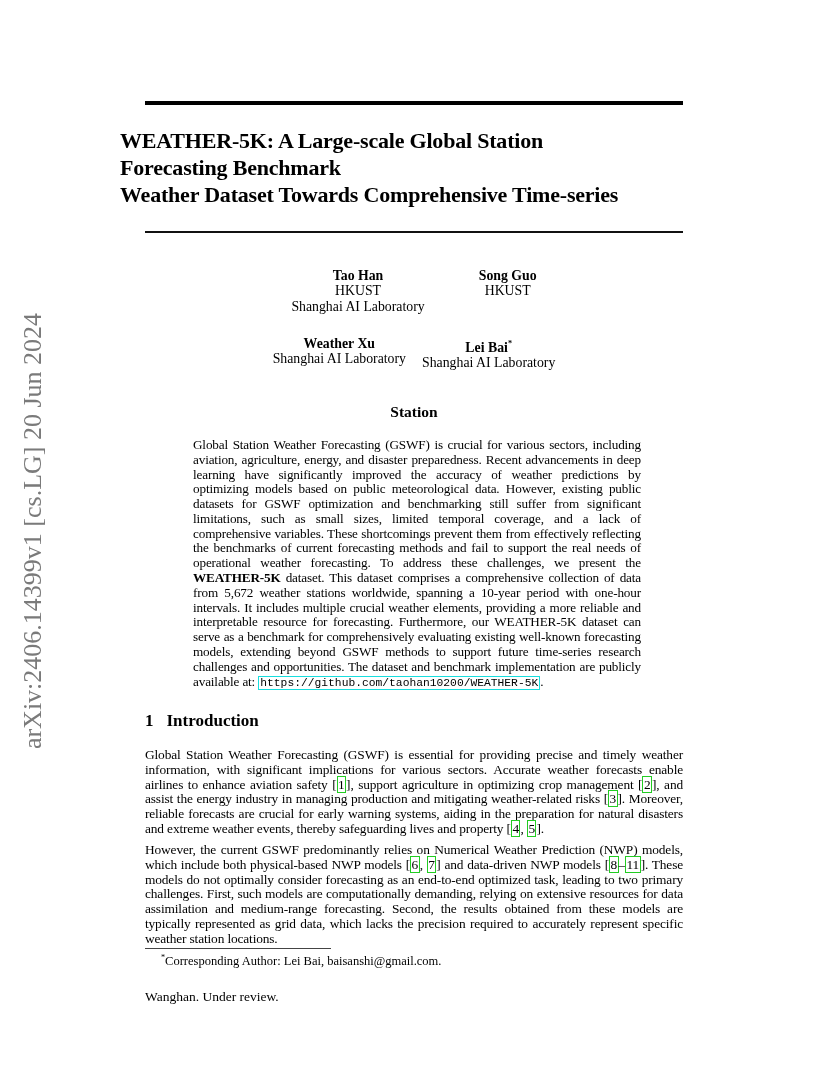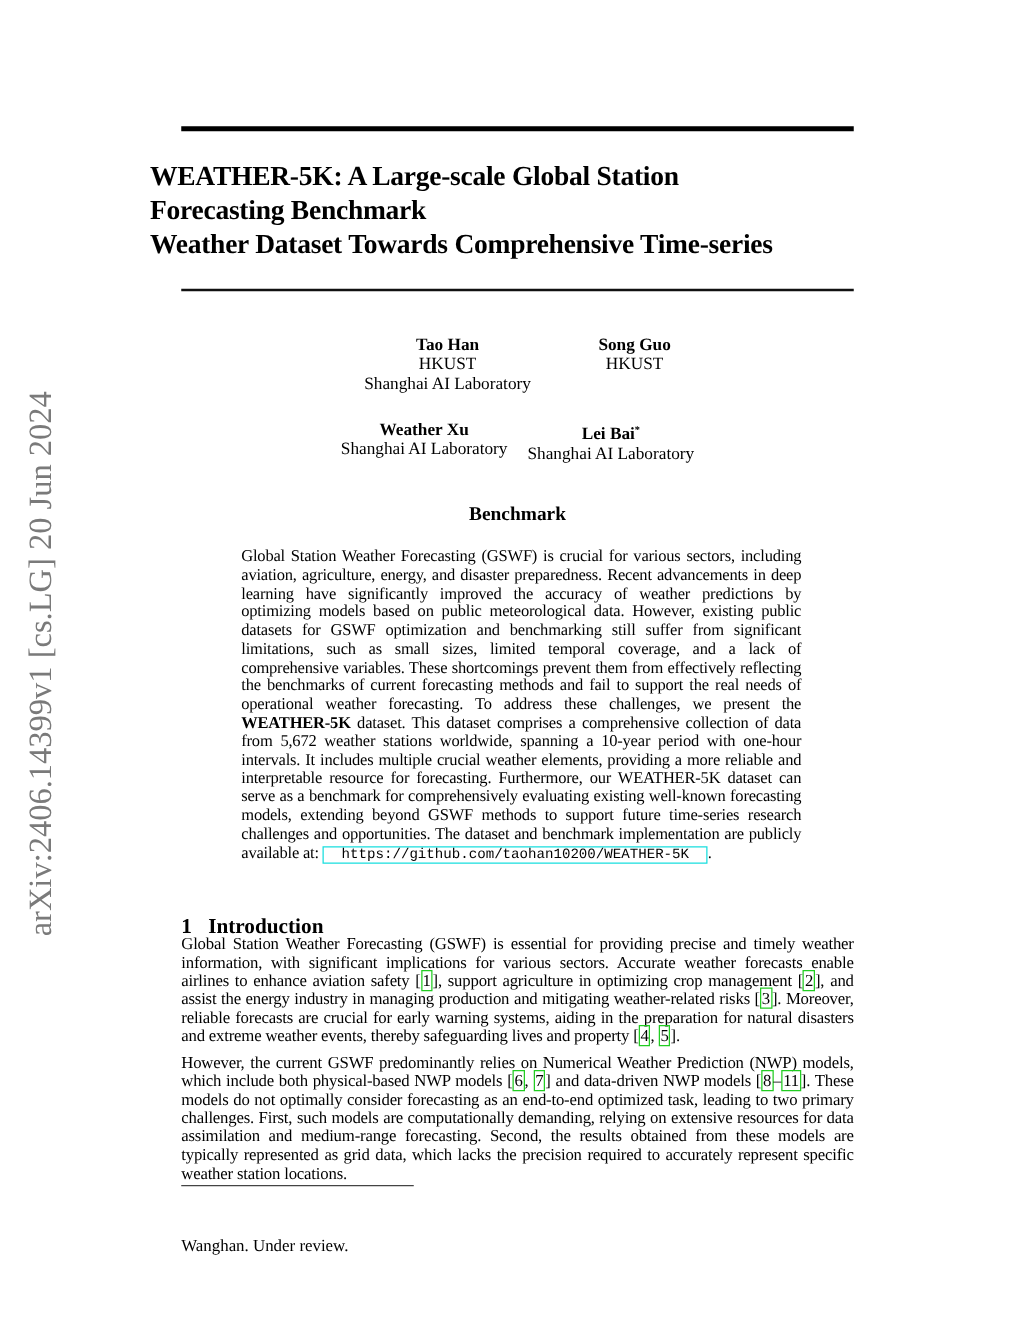--- a/index.html
+++ b/index.html
@@ -41,41 +41,41 @@
   .abstract-heading {
     position: absolute; left: 145px; top: 403px; width: 538px;
     text-align: center; font-weight: bold; font-size: 15.5px;
   }
   .abstract-body {
     position: absolute; left: 193px; top: 438px; width: 448px;
     text-align: justify; font-size: 13.2px; line-height: 14.78px;
     letter-spacing: -0.15px;
   }
 
-  .section-heading { position: absolute; left: 145px; top: 731px; font-weight: bold; font-size: 17px; }
+  .section-heading { position: absolute; left: 145px; top: 711px; font-weight: bold; font-size: 17px; }
   .section-heading .secnum { display: inline-block; margin-right: 13px; }
 
   .para {
     position: absolute; left: 145px; width: 538px;
     text-align: justify; font-size: 13.4px; line-height: 14.8px;
     letter-spacing: -0.15px;
   }
   .para1 { top: 748px; }
   .para2 { top: 843px; }
 
   .seg-bold { font-weight: bold; }
   .seg-cite {
     border: 1px solid var(--cite_green, #22cc22);
     padding: 0 0.5px; cursor: pointer;
   }
   .seg-link {
     font-family: "Liberation Mono", "DejaVu Sans Mono", monospace;
     font-size: 11.3px; letter-spacing: 0;
     border: 1px solid var(--link_cyan, #17dede);
-    padding: 0 14px; cursor: pointer;
+    padding: 0 1px; cursor: pointer;
   }
 
   .footnote-rule { position: absolute; left: 145px; top: 948px; width: 186px; height: 1px; background: #444; }
   .footnote { position: absolute; left: 145px; top: 953px; width: 538px; font-size: 12.5px; }
   .footnote .indent { display: inline-block; width: 16px; }
   .footnote sup { font-size: 0.65em; }
 
   .footer-note { position: absolute; left: 145px; top: 989px; font-size: 13.5px; }
 </style>
 </head>
@@ -111,30 +111,31 @@
     <div class="author">
       <div class="name">Weather Xu</div>
       <div>Shanghai AI Laboratory</div>
     </div>
     <div class="author">
       <div class="name"><span>Lei Bai</span><sup>*</sup></div>
       <div>Shanghai AI Laboratory</div>
     </div>
   </div>
 
-  <div class="abstract-heading">Benchmark</div>
+  <div class="abstract-heading">Station</div>
 
   <div class="abstract-body"><span class="seg-text">Global Station Weather Forecasting (GSWF) is crucial for various sectors, including aviation, agriculture, energy, and disaster preparedness. Recent advancements in deep learning have significantly improved the accuracy of weather predictions by optimizing models based on public meteorological data. However, existing public datasets for GSWF optimization and benchmarking still suffer from significant limitations, such as small sizes, limited temporal coverage, and a lack of comprehensive variables. These shortcomings prevent them from effectively reflecting the benchmarks of current forecasting methods and fail to support the real needs of operational weather forecasting. To address these challenges, we present the </span><span class="seg-bold">WEATHER-5K</span><span class="seg-text"> dataset. This dataset comprises a comprehensive collection of data from 5,672 weather stations worldwide, spanning a 10-year period with one-hour intervals. It includes multiple crucial weather elements, providing a more reliable and interpretable resource for forecasting. Furthermore, our WEATHER-5K dataset can serve as a benchmark for comprehensively evaluating existing well-known forecasting models, extending beyond GSWF methods to support future time-series research challenges and opportunities. The dataset and benchmark implementation are publicly available at: </span><span class="seg-link">https://github.com/taohan10200/WEATHER-5K</span><span class="seg-text">.</span></div>
 
   <div class="section-heading">
     <span class="secnum">1</span><span>Introduction</span>
   </div>
 
   <div class="para para1"><span class="seg-text">Global Station Weather Forecasting (GSWF) is essential for providing precise and timely weather information, with significant implications for various sectors. Accurate weather forecasts enable airlines to enhance aviation safety [</span><span class="seg-cite">1</span><span class="seg-text">], support agriculture in optimizing crop management [</span><span class="seg-cite">2</span><span class="seg-text">], and assist the energy industry in managing production and mitigating weather-related risks [</span><span class="seg-cite">3</span><span class="seg-text">]. Moreover, reliable forecasts are crucial for early warning systems, aiding in the preparation for natural disasters and extreme weather events, thereby safeguarding lives and property [</span><span class="seg-cite">4</span><span class="seg-text">, </span><span class="seg-cite">5</span><span class="seg-text">].</span></div>
 
   <div class="para para2"><span class="seg-text">However, the current GSWF predominantly relies on Numerical Weather Prediction (NWP) models, which include both physical-based NWP models [</span><span class="seg-cite">6</span><span class="seg-text">, </span><span class="seg-cite">7</span><span class="seg-text">] and data-driven NWP models [</span><span class="seg-cite">8</span><span class="seg-text">–</span><span class="seg-cite">11</span><span class="seg-text">]. These models do not optimally consider forecasting as an end-to-end optimized task, leading to two primary challenges. First, such models are computationally demanding, relying on extensive resources for data assimilation and medium-range forecasting. Second, the results obtained from these models are typically represented as grid data, which lacks the precision required to accurately represent specific weather station locations.</span></div>
 
   <div class="footnote-rule"></div>
 
+  <div class="footnote"><span class="indent"></span><sup>*</sup><span>Corresponding Author: Lei Bai, baisanshi@gmail.com.</span></div>
 
   <div class="footer-note">Wanghan. Under review.</div>
 
 </div>
 
 </body></html>

